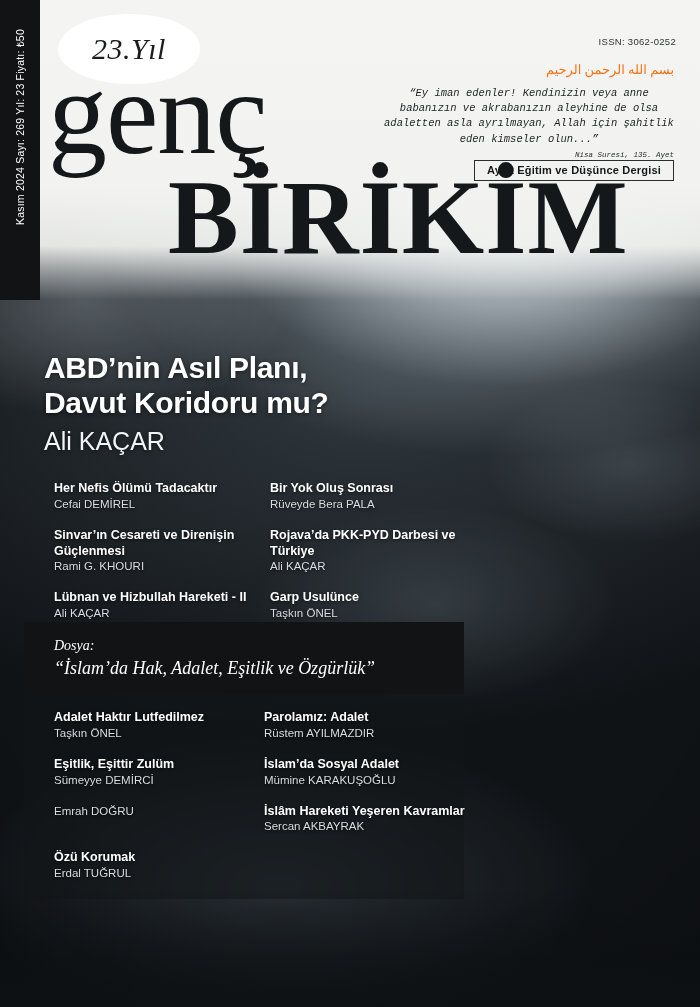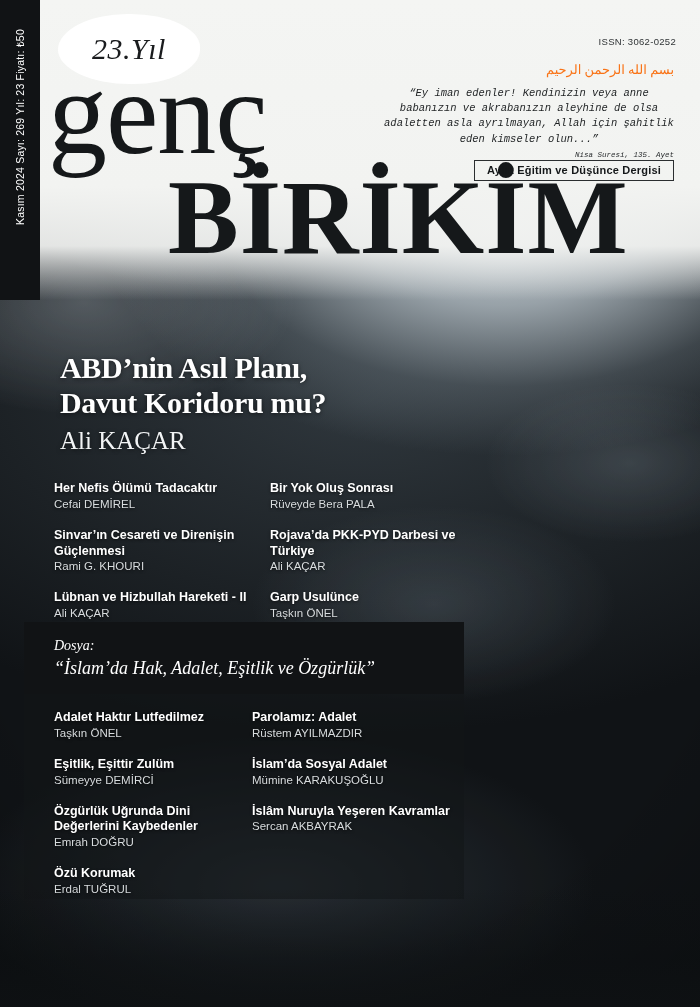--- a/index.html
+++ b/index.html
@@ -140,23 +140,22 @@
     padding: 3px 12px 4px;
     border: 1px solid #2b2e30;
     font-size: 11px;
     font-weight: bold;
     color: #15181a;
     letter-spacing: .2px;
   }
 
   
   .headline {
-    position: absolute; left: 60px; top: 350px; width: 460px;
+    position: absolute; left: 44px; top: 350px; width: 460px;
     color: #ffffff;
-    font-family: Liberation Serif, serif;
   }
   .headline h1 {
     font-size: 30px;
     font-weight: bold;
     line-height: 1.18;
     letter-spacing: -0.3px;
     text-shadow: 0 1px 4px rgba(0,0,0,.55);
   }
   .headline .author {
     margin-top: 6px;
@@ -212,21 +211,21 @@
   .panel {
     position: absolute; left: 24px; top: 694px;
     width: 440px; height: 205px;
     background: rgba(18,21,23,0.55);
   }
   .panel-inner {
     position: absolute; left: 30px; top: 16px;
     width: 392px;
     display: grid;
     grid-template-columns: 190px 202px;
-    column-gap: 8px;
+    column-gap: 20px;
   }
 
   
   .bottom-fade {
     position: absolute; left: 0; bottom: 0; width: 700px; height: 120px;
     background: linear-gradient(180deg, rgba(10,12,14,0) 0%, rgba(12,15,17,0.55) 60%, rgba(14,17,19,0.85) 100%);
   }
 </style>
 </head>
 <body>
@@ -312,25 +311,24 @@
       </div>
       <div class="art">
         <div class="t">Eşitlik, Eşittir Zulüm</div>
         <div class="a">Sümeyye DEMİRCİ</div>
       </div>
       <div class="art">
         <div class="t">İslam’da Sosyal Adalet</div>
         <div class="a">Mümine KARAKUŞOĞLU</div>
       </div>
       <div class="art">
-        <div class="t">Özgürlük Uğrunda Dini Değerlerini Kaybedenler</div>
         <div class="a">Emrah DOĞRU</div>
       </div>
       <div class="art">
-        <div class="t">İslâm Nuruyla Yeşeren Kavramlar</div>
+        <div class="t">İslâm Hareketi Yeşeren Kavramlar</div>
         <div class="a">Sercan AKBAYRAK</div>
       </div>
       <div class="art">
         <div class="t">Özü Korumak</div>
         <div class="a">Erdal TUĞRUL</div>
       </div>
     </div>
   </div>
 
   <div class="bottom-fade"></div>

